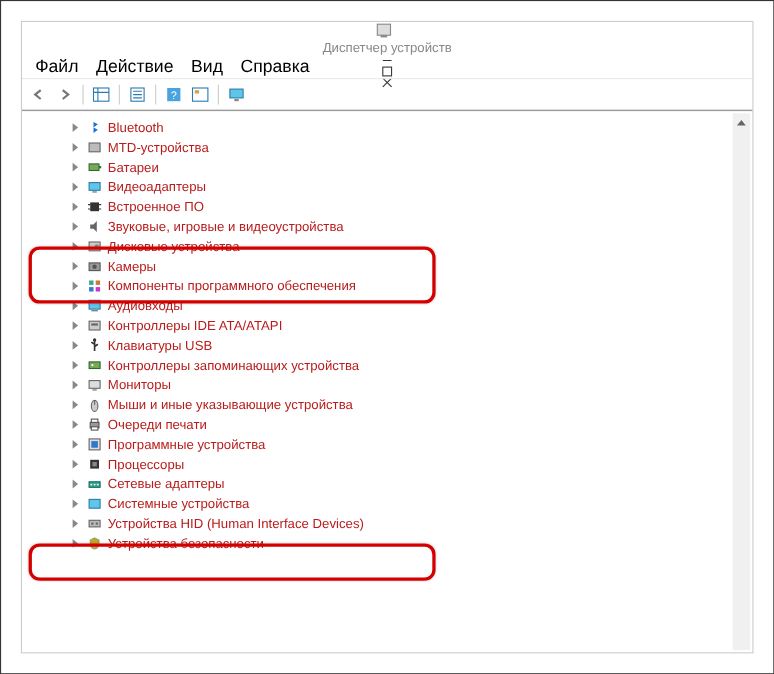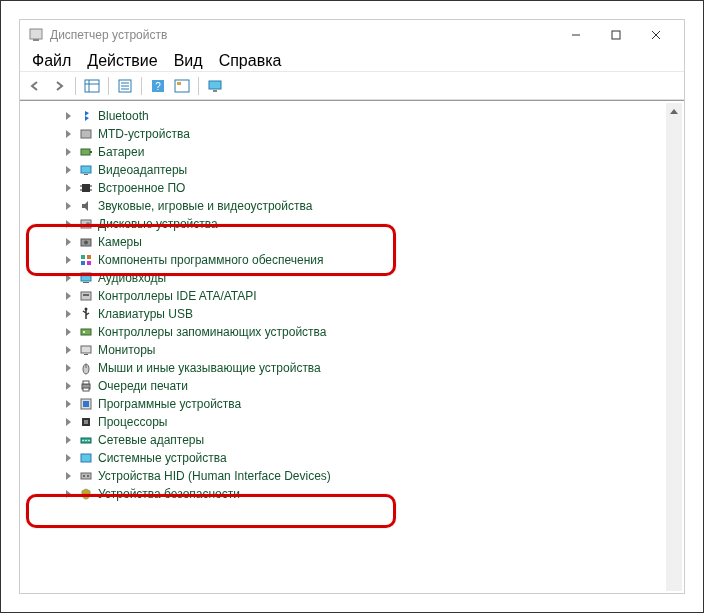--- a/index.html
+++ b/index.html
@@ -1,38 +1,38 @@
 <!DOCTYPE html>
 <html><head>
 <meta charset="utf-8">
 <style>
   * { box-sizing: border-box; margin: 0; padding: 0; }
   body { font-family: "Segoe UI", Tahoma, sans-serif; font-size: 12px; background: #fff; }
   .outer-frame { width: 704px; height: 613px; border: 1px solid #333; position: relative; background: #fff; padding: 18px; }
   .window { width: 100%; height: 100%; border: 1px solid #ccc; background: #fff; display: flex; flex-direction: column; position: relative; }
-  .titlebar { height: 30px; display: flex; align-items: center; padding: 0 8px; color: #888; font-size: 12px; }
+  .titlebar { height: 30px; display: flex; align-items: center; padding: 0 8px; color: #888; font-size: 12px; flex-direction: column; }
   .titlebar-icon { width: 16px; height: 16px; margin-right: 6px; display: inline-flex; align-items: center; justify-content: center; }
   .titlebar-spacer { flex: 1; }
   .winbtn { width: 40px; height: 28px; display: inline-flex; align-items: center; justify-content: center; color: #555; }
   .menubar { height: 22px; display: flex; align-items: center; padding: 0 4px; border-bottom: 1px solid #e8e8e8; }
   .menuitem { padding: 2px 8px; font-size: 16px; color: #000; }
   .toolbar { height: 28px; display: flex; align-items: center; padding: 2px 4px; border-bottom: 1px solid #ddd; gap: 2px; }
   .toolbtn { width: 22px; height: 22px; display: inline-flex; align-items: center; justify-content: center; border: 1px solid transparent; }
   .toolbtn svg { display: block; }
   .tool-sep { width: 1px; height: 18px; background: #ccc; margin: 0 3px; }
   .content { flex: 1; border-top: 1px solid #999; position: relative; overflow: hidden; }
   .tree { position: absolute; inset: 2px 18px 2px 2px; overflow: hidden; padding-top: 4px; }
   .scrollbar { position: absolute; right: 2px; top: 2px; bottom: 2px; width: 16px; background: #f0f0f0; }
   .scrollbar-thumbtop { position: absolute; top: 0; right: 0; left: 0; height: 16px; display: flex; align-items: center; justify-content: center; }
   .scrollbar-thumbtop::after { content: ""; border-left: 4px solid transparent; border-right: 4px solid transparent; border-bottom: 5px solid #666; }
   .node { display: flex; align-items: center; height: 18px; padding-left: 40px; white-space: nowrap; }
   .chevron { width: 12px; height: 12px; margin-right: 2px; display: inline-flex; align-items: center; justify-content: center; }
   .chevron::before { content: ""; width: 0; height: 0; border-top: 4px solid transparent; border-bottom: 4px solid transparent; border-left: 5px solid #888; }
   .node-icon { width: 16px; height: 16px; margin: 0 4px 0 2px; display: inline-flex; align-items: center; justify-content: center; }
-  .node-label { font-size: 12px; color: #14532d; }
+  .node-label { font-size: 12px; color: #b91c1c; }
   .callout { position: absolute; border: 3px solid #d40000; border-radius: 10px; pointer-events: none; box-shadow: 0 0 2px rgba(0,0,0,0.2);}
 </style>
 </head>
 <body>
 
 <div class="outer-frame">
   <div class="window">
 
     <div class="titlebar">
       <span class="titlebar-icon">

